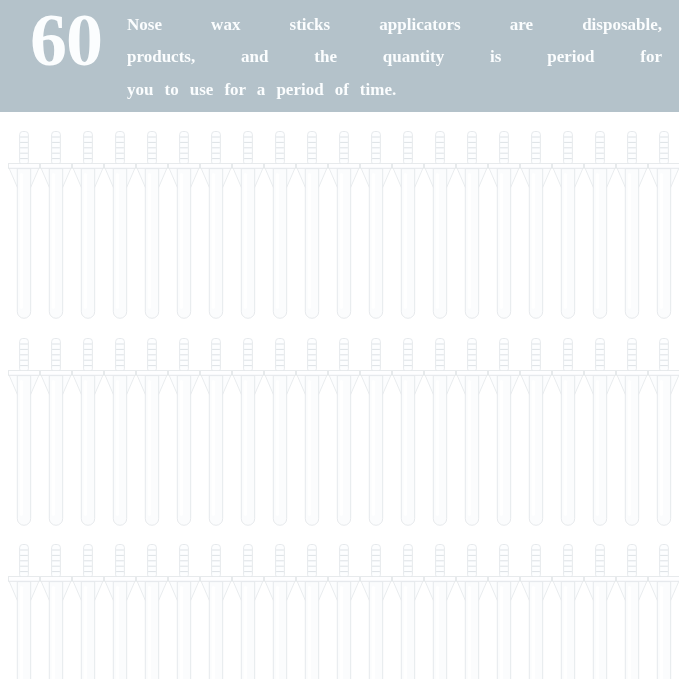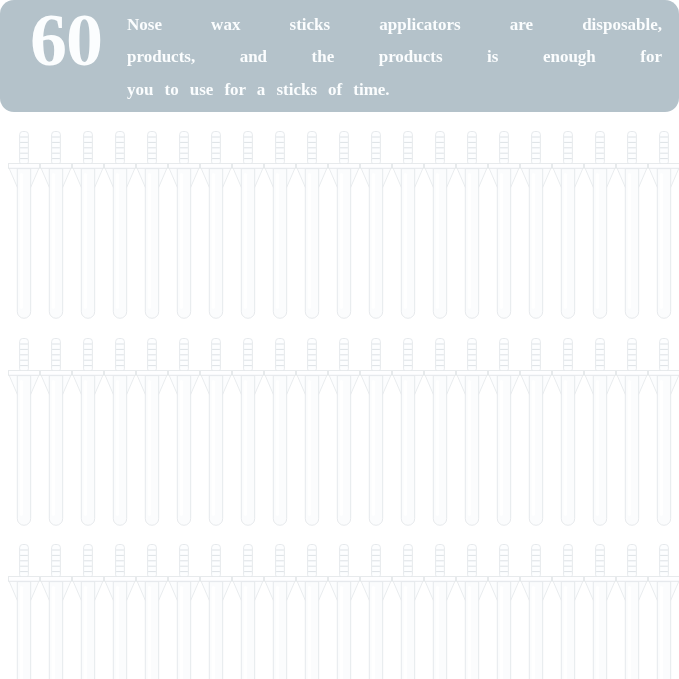--- a/index.html
+++ b/index.html
@@ -16,21 +16,20 @@
   .banner {
     position: absolute;
     top: 0; left: 0;
     width: 679px;
     height: 112px;
     background: #b4c2ca;
     display: flex;
     align-items: flex-start;
     box-sizing: border-box;
     padding: 0 17px 0 22px;
-    border-radius: 14px;
   }
   .pcs-block {
     width: 88px;
     flex: none;
     text-align: center;
     color: #fbfdfe;
     font-weight: bold;
   }
   .pcs-count {
     font-size: 74px;
@@ -84,22 +83,22 @@
 <body>
 
 <div class="canvas">
 
   <div class="banner">
     <div class="pcs-block">
       <div class="pcs-count">60</div>
     </div>
     <div class="desc-block">
       <div class="desc-line">Nose wax sticks applicators are disposable,</div>
-      <div class="desc-line">products, and the products is enough for</div>
-      <div class="desc-line last">you to use for a sticks of time.</div>
+      <div class="desc-line">products, and the quantity is period for</div>
+      <div class="desc-line last">you to use for a period of time.</div>
     </div>
   </div>
 
   <div class="sticks-area">
       <div class="stick-row" style="top: 130px;">
         <svg class="stick" width="32" height="190" viewBox="0 0 32 190">
           <g>
             <rect x="11.6" y="1.5" width="8.8" height="33.5" rx="3.2" fill="#fdfeff" stroke="#e3e7ea" stroke-width="0.9"></rect>
             <line x1="12.1" y1="7" x2="19.9" y2="7" stroke="#dde2e6" stroke-width="1"></line>
             <line x1="12.1" y1="12.4" x2="19.9" y2="12.4" stroke="#dde2e6" stroke-width="1"></line>

